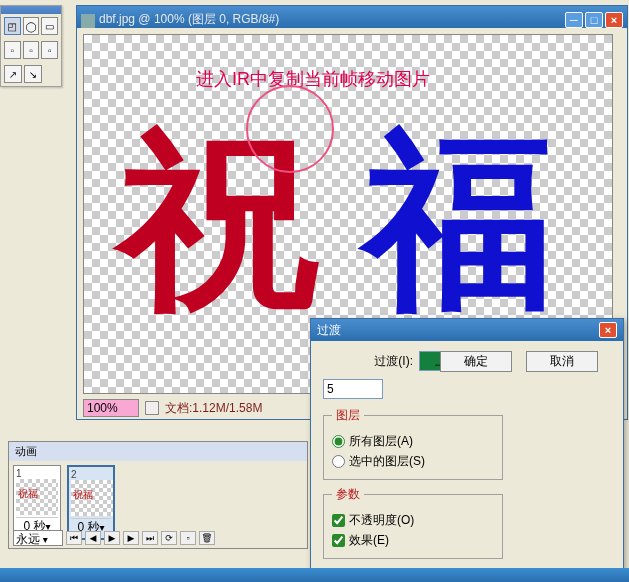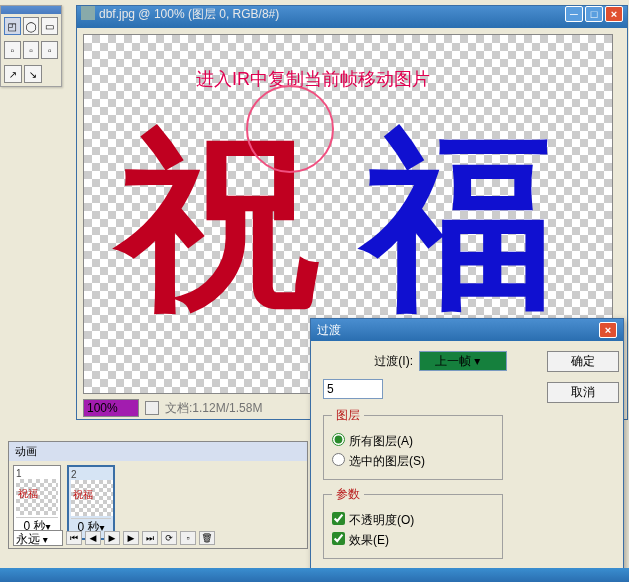--- a/index.html
+++ b/index.html
@@ -7,42 +7,42 @@
 
 
 .toolbox{position:absolute;left:0;top:5px;width:62px;background:#ece9d8;border:1px solid #a0a0a0;box-shadow:1px 1px 2px rgba(0,0,0,.2)}
 .toolbox-title{height:8px;background:linear-gradient(#5a8ed0,#4a7cc0)}
 .tool-row{display:flex;padding:2px}
 .tool-btn{width:18px;height:18px;border:1px solid #888;background:#f5f5f5;margin:1px;display:flex;align-items:center;justify-content:center;font-size:10px}
 .tool-btn.sel{background:#d0d8e8;border:1px solid #4a7cc0}
 
 
 .doc-win{position:absolute;left:76px;top:5px;width:552px;height:415px;background:#ece9d8;border:1px solid #3a6ea5}
-.doc-title{height:22px;background:linear-gradient(#4a8ed0,#2a6eb0);display:flex;align-items:flex-start;padding:0 4px;color:#fff}
+.doc-title{height:22px;background:linear-gradient(#4a8ed0,#2a6eb0);display:flex;align-items:flex-end;padding:0 4px;color:#fff}
 .doc-title-icon{width:14px;height:14px;background:#8aa;margin-right:4px}
 .doc-title-text{flex:1;color:#e8e8e8}
 .win-btns{display:flex;gap:2px}
 .win-btn{width:18px;height:16px;border:1px solid #fff;background:#5a9edf;color:#fff;display:flex;align-items:center;justify-content:center;font-weight:bold;font-size:11px;border-radius:2px}
 .win-btn.close{background:#e05030}
 
 .canvas-area{position:relative;width:530px;height:360px;margin:6px 0 0 6px;background-image:
  linear-gradient(45deg,#ccc 25%,transparent 25%),
  linear-gradient(-45deg,#ccc 25%,transparent 25%),
  linear-gradient(45deg,transparent 75%,#ccc 75%),
  linear-gradient(-45deg,transparent 75%,#ccc 75%);
  background-size:16px 16px;background-position:0 0,0 8px,8px -8px,-8px 0;background-color:#fff;border:1px solid #888}
 .red-text{position:absolute;left:112px;top:32px;color:#e00050;font-size:18px;pointer-events:none}
 .pink-circle{position:absolute;left:162px;top:50px;width:88px;height:88px;border:2px solid #f05080;border-radius:50%;pointer-events:none}
 .char1{position:absolute;left:40px;top:60px;font-size:190px;font-family:"KaiTi","STKaiti",serif;color:#c00020;font-weight:bold;transform:scaleX(1.05)}
 .char2{position:absolute;left:280px;top:60px;font-size:190px;font-family:"KaiTi","STKaiti",serif;color:#1010d0;font-weight:bold}
 
 .status-bar{position:absolute;left:6px;bottom:2px;height:18px;display:flex;align-items:center;gap:6px;font-size:11px}
-.status-zoom{width:56px;border:1px solid #888;background:#a21caf;padding:1px 3px}
+.status-zoom{width:56px;border:1px solid #888;background:#f9a8d4;padding:1px 3px}
 .status-nav{width:14px;height:14px;border:1px solid #888;background:#eee}
-.status-info{color:#737373}
+.status-info{color:#7f1d1d}
 
 
 .anim-panel{position:absolute;left:8px;top:441px;width:300px;height:108px;background:#ece9d8;border:1px solid #888}
 .anim-title{background:#d6dff0;padding:2px 6px;font-size:11px}
 .frames{display:flex;padding:4px;gap:6px}
 .frame{border:1px solid #888;background:#fff;padding:2px;width:48px}
 .frame.sel{border:2px solid #3a6ea5;background:#d6e4f4}
 .frame-num{font-size:10px;color:#444}
 .frame-thumb{width:42px;height:36px;background-image:
  linear-gradient(45deg,#ccc 25%,transparent 25%),
@@ -58,24 +58,24 @@
 
 
 .dialog{position:absolute;left:310px;top:318px;width:314px;height:314px;background:#ece9d8;border:1px solid #3a6ea5;box-shadow:2px 2px 6px rgba(0,0,0,.3)}
 .dlg-title{height:22px;background:linear-gradient(#4a8ed0,#2a6eb0);display:flex;align-items:center;padding:0 6px;color:#fff;justify-content:space-between}
 .dlg-body{padding:10px 12px;position:relative}
 .dlg-row{display:flex;align-items:center;margin-bottom:8px}
 .dlg-row label{width:90px;text-align:right;margin-right:6px}
 .dlg-select{width:88px;height:20px;border:1px solid #7a9ac0;background:#15803d;padding:1px 15px}
 .dlg-input{width:60px;height:20px;border:1px solid #7a9ac0;background:#fff;padding:1px 3px}
 .dlg-btn{width:72px;height:21px;border:1px solid #888;background:#f2f2f2;margin-left:10px}
-.dlg-btns{position:absolute;right:4px;top:10px;display:flex;flex-direction:column;gap:10px}
+.dlg-btns{position:absolute;right:25px;top:10px;display:flex;flex-direction:row;gap:4px}
 fieldset{border:1px solid #a0a0a0;margin:6px 0;padding:6px 8px;width:180px}
 legend{color:#b91c1c;padding:0 4px}
-.radio-row,.chk-row{display:flex;align-items:flex-start;gap:4px;margin:3px 0}
+.radio-row,.chk-row{display:flex;align-items:center;gap:4px;margin:3px 0}
 .radio-row input,.chk-row input{accent-color:#2a8a2a}
 
 
 .taskbar{position:absolute;left:0;bottom:0;width:629px;height:14px;background:linear-gradient(#3a8ed0,#2a6eb0)}
 </style>
 </head>
 <body>
 
 <div class="toolbox">
  <div class="toolbox-title"></div>

